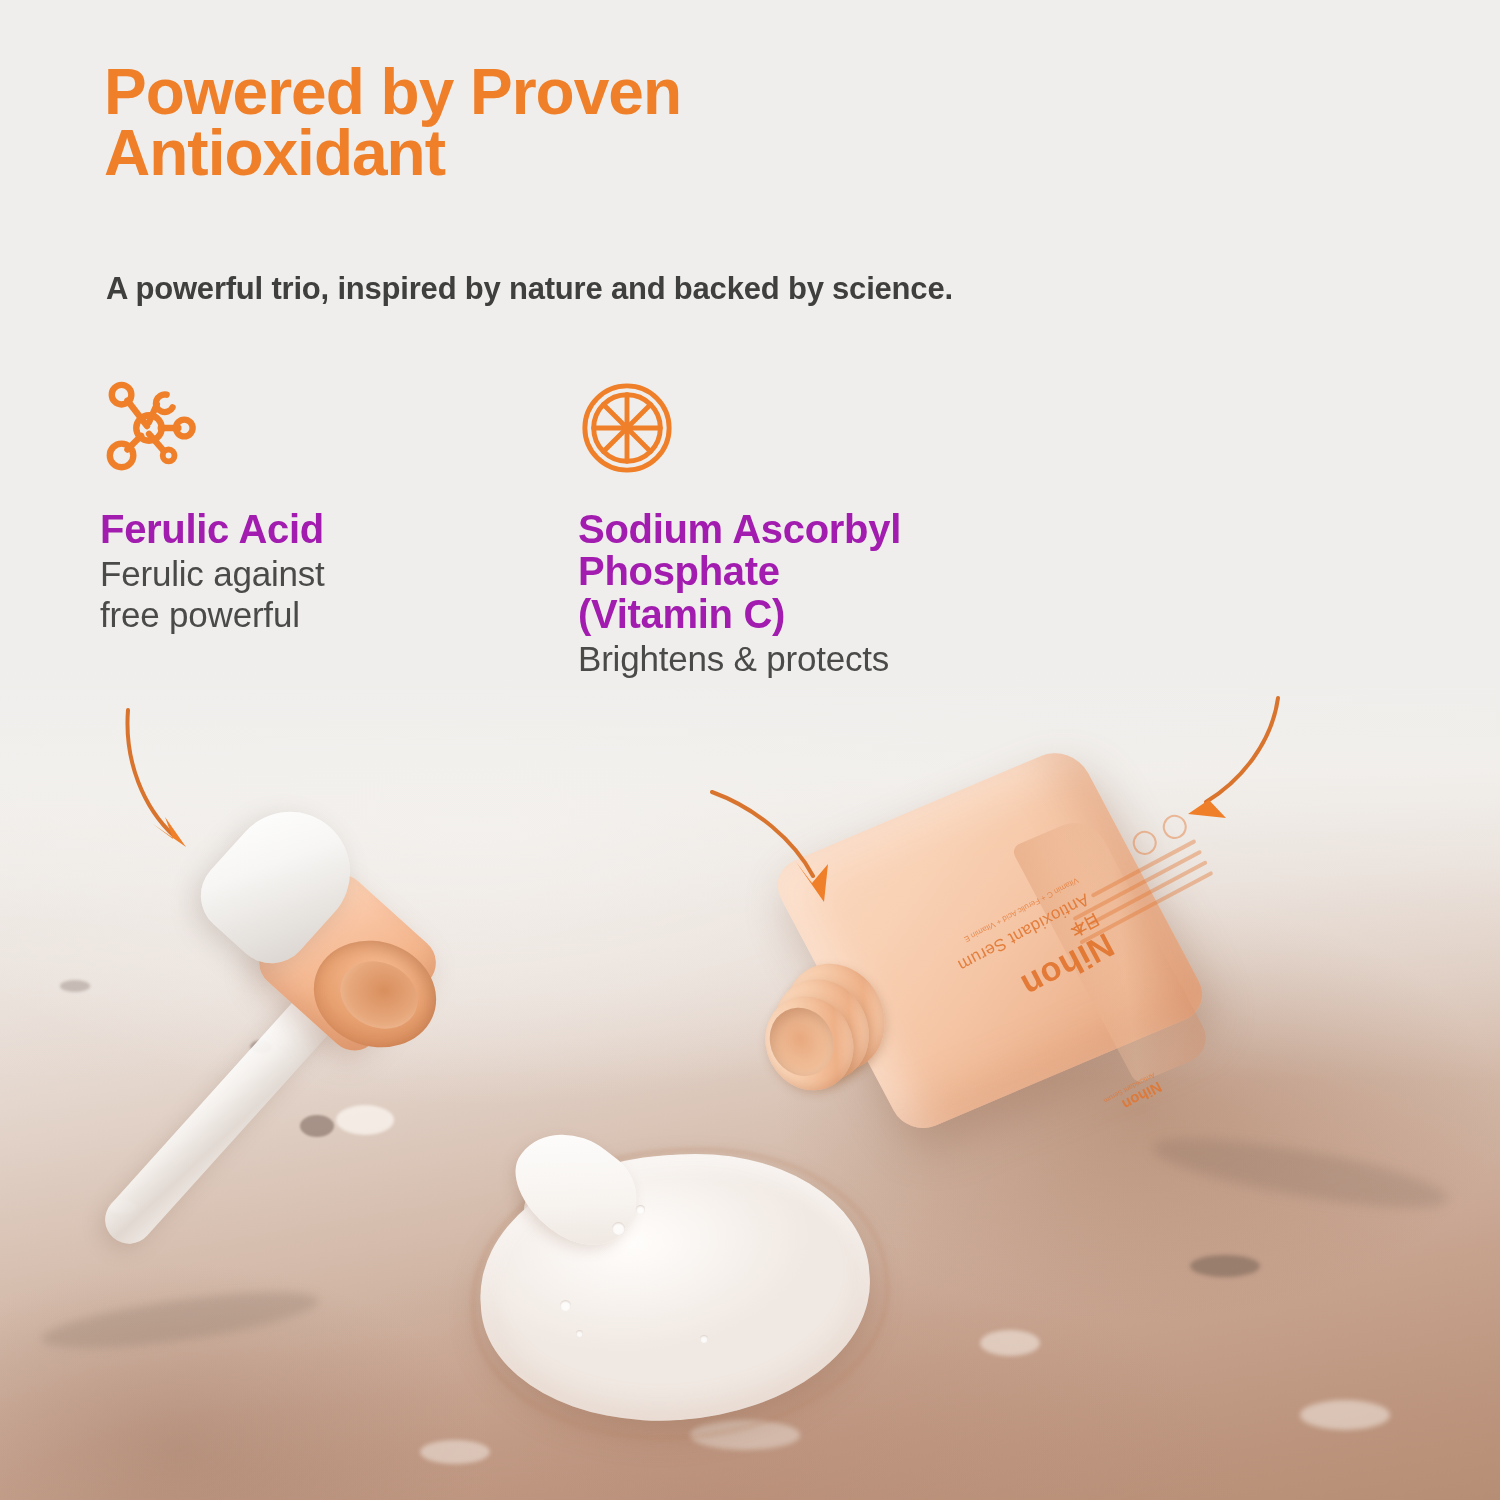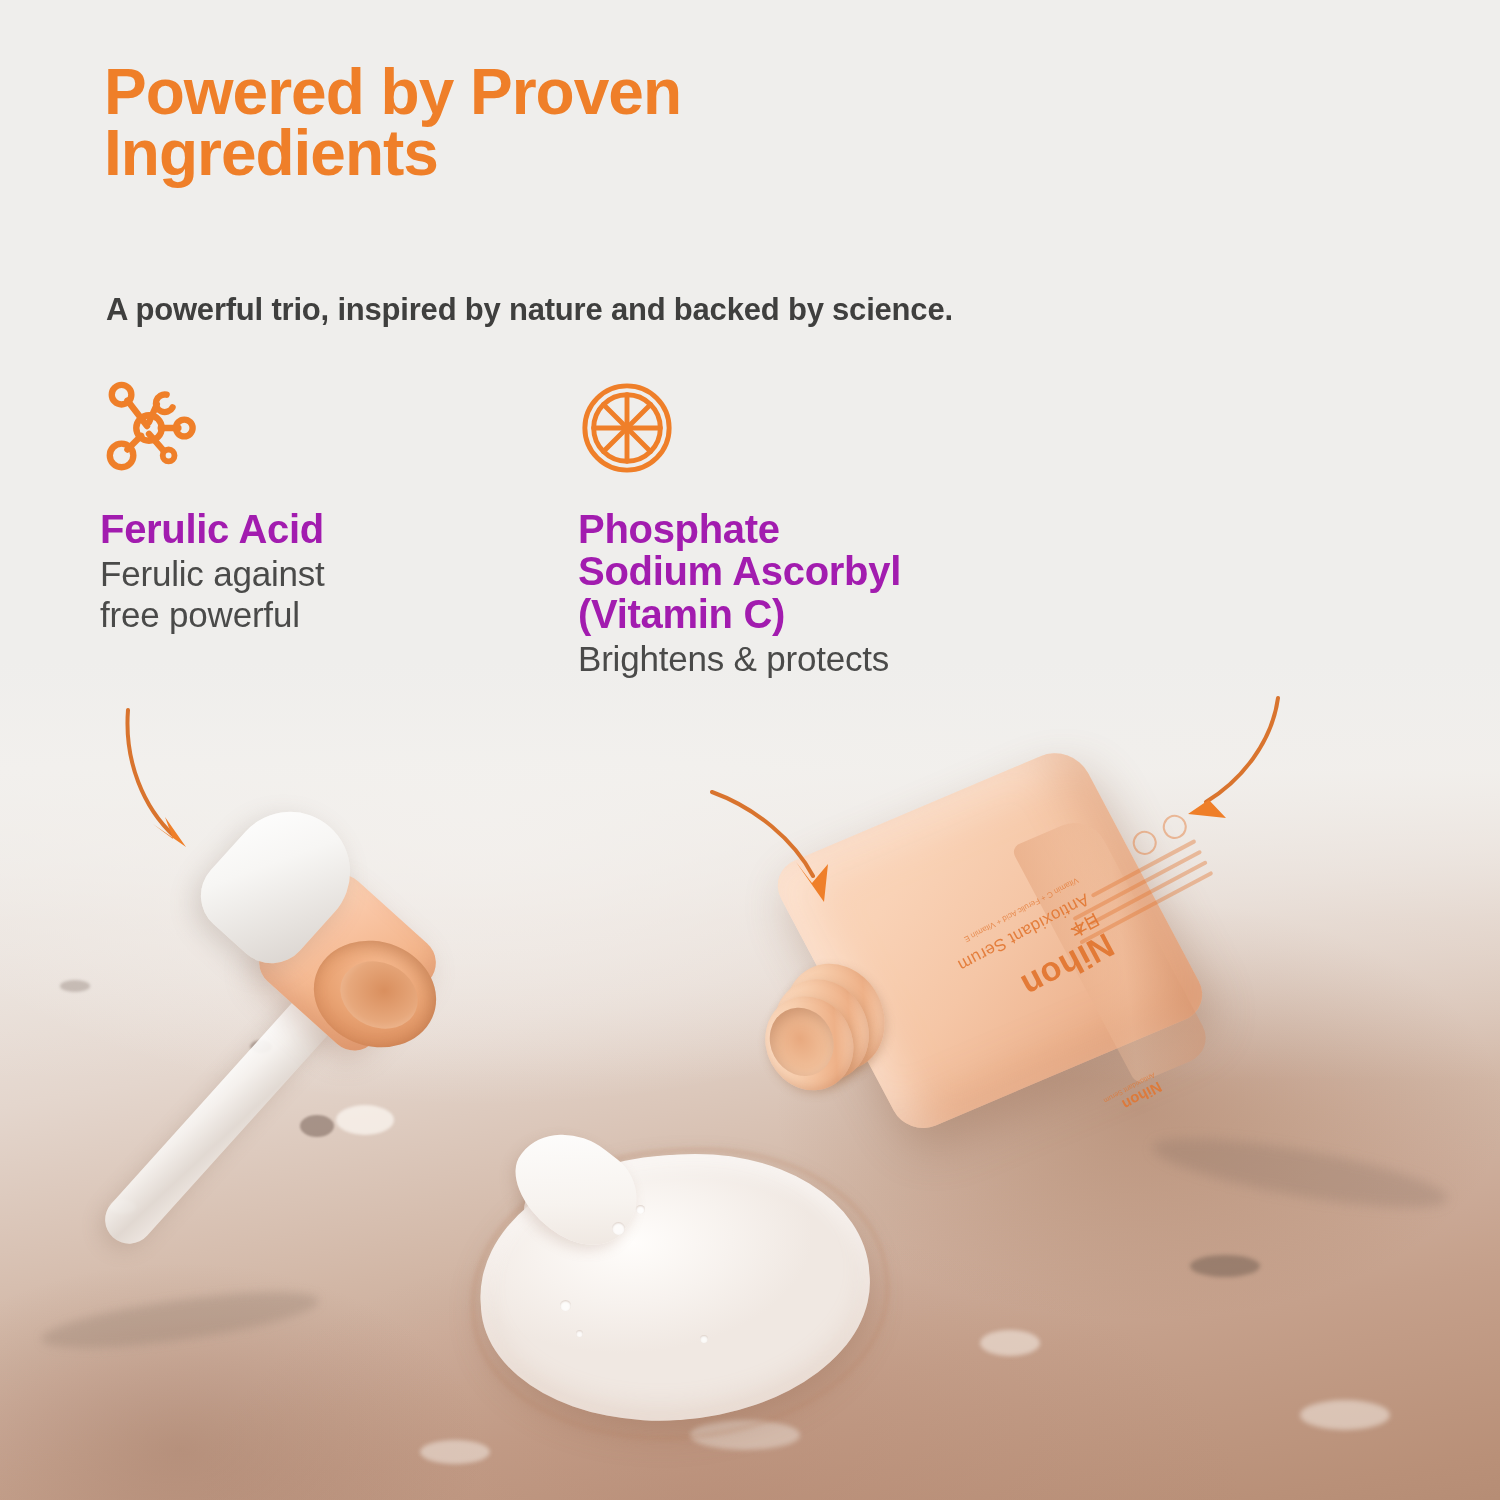--- a/index.html
+++ b/index.html
@@ -190,21 +190,21 @@
   .lb-line{height:4px;background:#e2752f;border-radius:2px;margin-bottom:8px;opacity:.65;}
   .lb-dot{width:20px;height:20px;border:2.5px solid #e2752f;border-radius:50%;display:inline-block;margin-right:6px;opacity:.7;}
 
   
   .h1{
     position:absolute;left:104px;top:62px;width:1000px;
     font-size:64px;font-weight:700;line-height:.96;
     color:#ef7f29;letter-spacing:-1px;
   }
   .sub{
-    position:absolute;left:106px;top:292px;width:1250px;
+    position:absolute;left:106px;top:271px;width:1250px;
     font-size:31px;font-weight:700;color:#3f3f3e;letter-spacing:-.2px;
   }
 
   
   .col{position:absolute;}
   .col-1{left:100px;top:378px;width:420px;}
   .col-2{left:578px;top:378px;width:470px;}
   .col-3{left:1160px;top:378px;width:300px;}
 
   .ico{width:98px;height:100px;margin-bottom:26px;}
@@ -295,21 +295,21 @@
       <div>
         <span class="lb-dot"></span>
         <span class="lb-dot"></span>
       </div>
     </div>
 
   </div>
 
   <div class="h1">
     <div>Powered by Proven</div>
-    <div>Ingredients</div>
+    <div>Antioxidant</div>
   </div>
   <div class="sub">A powerful trio, inspired by nature and backed by science.</div>
 
   <div class="col col-1">
     <svg class="ico" viewBox="0 0 100 100">
       <g fill="none" stroke="#ef7f29" stroke-width="6.5" stroke-linecap="round">
         <line x1="28" y1="22" x2="48" y2="48"></line>
         <line x1="50" y1="44" x2="58" y2="26"></line>
         <line x1="62" y1="50" x2="80" y2="50"></line>
         <line x1="50" y1="56" x2="64" y2="72"></line>
@@ -334,22 +334,22 @@
       <circle cx="50" cy="50" r="43" fill="none" stroke="#ef7f29" stroke-width="5"></circle>
       <circle cx="50" cy="50" r="34" fill="none" stroke="#ef7f29" stroke-width="5"></circle>
       <g stroke="#ef7f29" stroke-width="5" stroke-linecap="round">
         <line x1="50" y1="16" x2="50" y2="84"></line>
         <line x1="16" y1="50" x2="84" y2="50"></line>
         <line x1="26" y1="26" x2="74" y2="74"></line>
         <line x1="74" y1="26" x2="26" y2="74"></line>
       </g>
     </svg>
     <div class="ing-title">
+      <div>Sodium Ascorbyl</div>
       <div>Phosphate</div>
-      <div>Sodium Ascorbyl</div>
       <div>(Vitamin C)</div>
     </div>
     <div class="ing-desc">
       <div>Brightens &amp; protects</div>
     </div>
   </div>
 
 
   <svg class="arrow arrow-1" viewBox="0 0 140 170">
     <path d="M18 10 C14 62 34 108 64 136" fill="none" stroke="#d9742e" stroke-width="4" stroke-linecap="round"></path>

